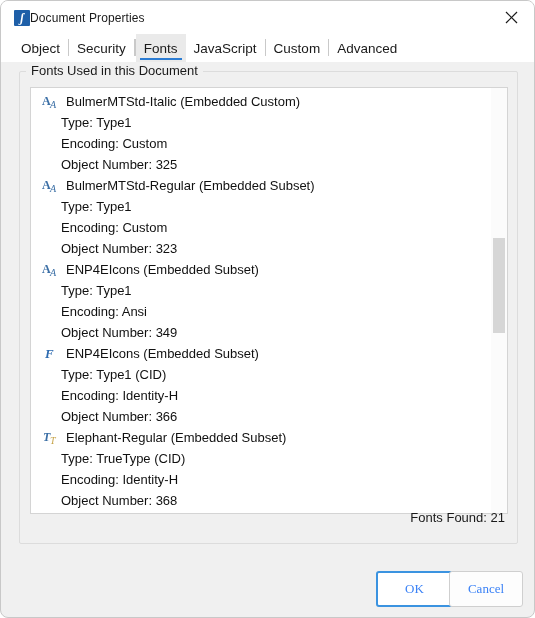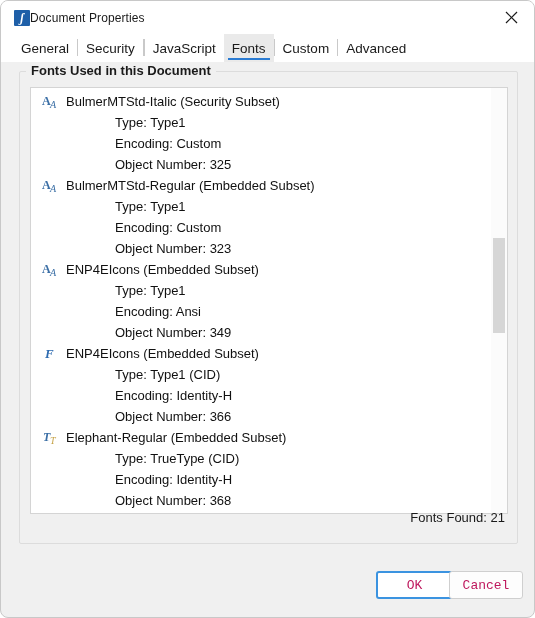--- a/index.html
+++ b/index.html
@@ -127,21 +127,20 @@
   }
   .groupbox-label {
     position: absolute;
     top: -9px;
     left: 6px;
     padding: 0 5px;
     background: #f0f0f0;
     font-size: 13px;
     color: #1a1a1a;
     white-space: nowrap;
-    font-weight: bold;
   }
 
   
   .listbox {
     position: absolute;
     left: 10px;
     top: 15px;
     width: 478px;
     height: 427px;
     box-sizing: border-box;
@@ -216,21 +215,21 @@
   }
 
   .font-name {
     font-size: 13px;
     color: #111111;
     white-space: nowrap;
   }
   .font-detail {
     height: 21px;
     line-height: 21px;
-    padding-left: 84px;
+    padding-left: 30px;
     font-size: 13px;
     color: #111111;
     white-space: nowrap;
   }
 
   
   .scrollbar {
     position: absolute;
     top: 0; right: 0; bottom: 0;
     width: 16px;
@@ -259,28 +258,28 @@
   
   .footer {
     position: absolute;
     left: 0; right: 0;
     bottom: 0;
     height: 64px;
   }
   .btn {
     position: absolute;
     top: 18px;
-    height: 28px;
+    height: 36px;
     box-sizing: border-box;
     background: #fdfdfd;
     border: 1px solid #cfcfcf;
     border-radius: 3px;
-    font-family: Liberation Mono, monospace;
-    font-size: 13px;
-    color: #be185d;
+    font-family: Liberation Serif, serif;
+    font-size: 13px;
+    color: #3b82f6;
     cursor: default;
     padding: 0;
   }
   .btn-ok {
     right: 81px;
     width: 77px;
     border: 2px solid #3b93e0;
     background: #ffffff;
   }
   .btn-cancel {
@@ -301,33 +300,33 @@
     <div class="close-btn">
       <svg width="13" height="13" viewBox="0 0 13 13" aria-hidden="true">
         <line x1="1" y1="1" x2="12" y2="12" stroke="#1a1a1a" stroke-width="1.2"></line>
         <line x1="12" y1="1" x2="1" y2="12" stroke="#1a1a1a" stroke-width="1.2"></line>
       </svg>
     </div>
   </div>
 
   <div class="tabstrip">
     <div class="tab">
-      <span>General</span>
+      <span>Object</span>
     </div>
     <div class="tab-sep"></div>
     <div class="tab">
       <span>Security</span>
     </div>
     <div class="tab-sep"></div>
     <div class="tab-sep"></div>
+    <div class="tab active">
+      <span>Fonts</span>
+    </div>
     <div class="tab">
       <span>JavaScript</span>
-    </div>
-    <div class="tab active">
-      <span>Fonts</span>
     </div>
     <div class="tab-sep"></div>
     <div class="tab">
       <span>Custom</span>
     </div>
     <div class="tab-sep"></div>
     <div class="tab">
       <span>Advanced</span>
     </div>
   </div>
@@ -337,21 +336,21 @@
 
     <div class="listbox">
       <div class="list-inner">
 
         <div class="font-entry">
           <div class="font-head">
             <span class="font-icon icon-type1">
               <span class="big">A</span>
                 <span class="small">A</span>
             </span>
-            <span class="font-name">BulmerMTStd-Italic (Security Subset)</span>
+            <span class="font-name">BulmerMTStd-Italic (Embedded Custom)</span>
           </div>
           <div class="font-detail">Type: Type1</div>
           <div class="font-detail">Encoding: Custom</div>
           <div class="font-detail">Object Number: 325</div>
         </div>
 
         <div class="font-entry">
           <div class="font-head">
             <span class="font-icon icon-type1">
               <span class="big">A</span>

